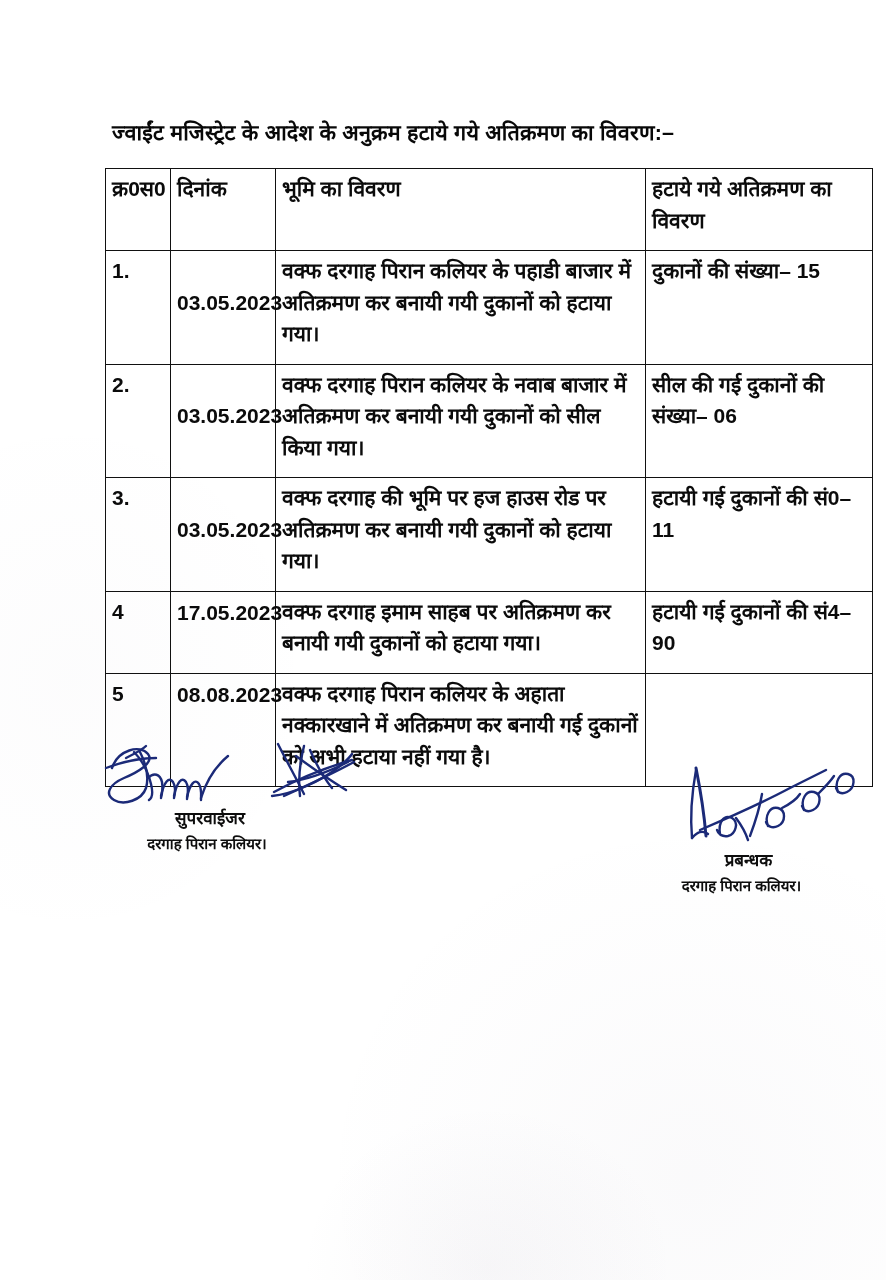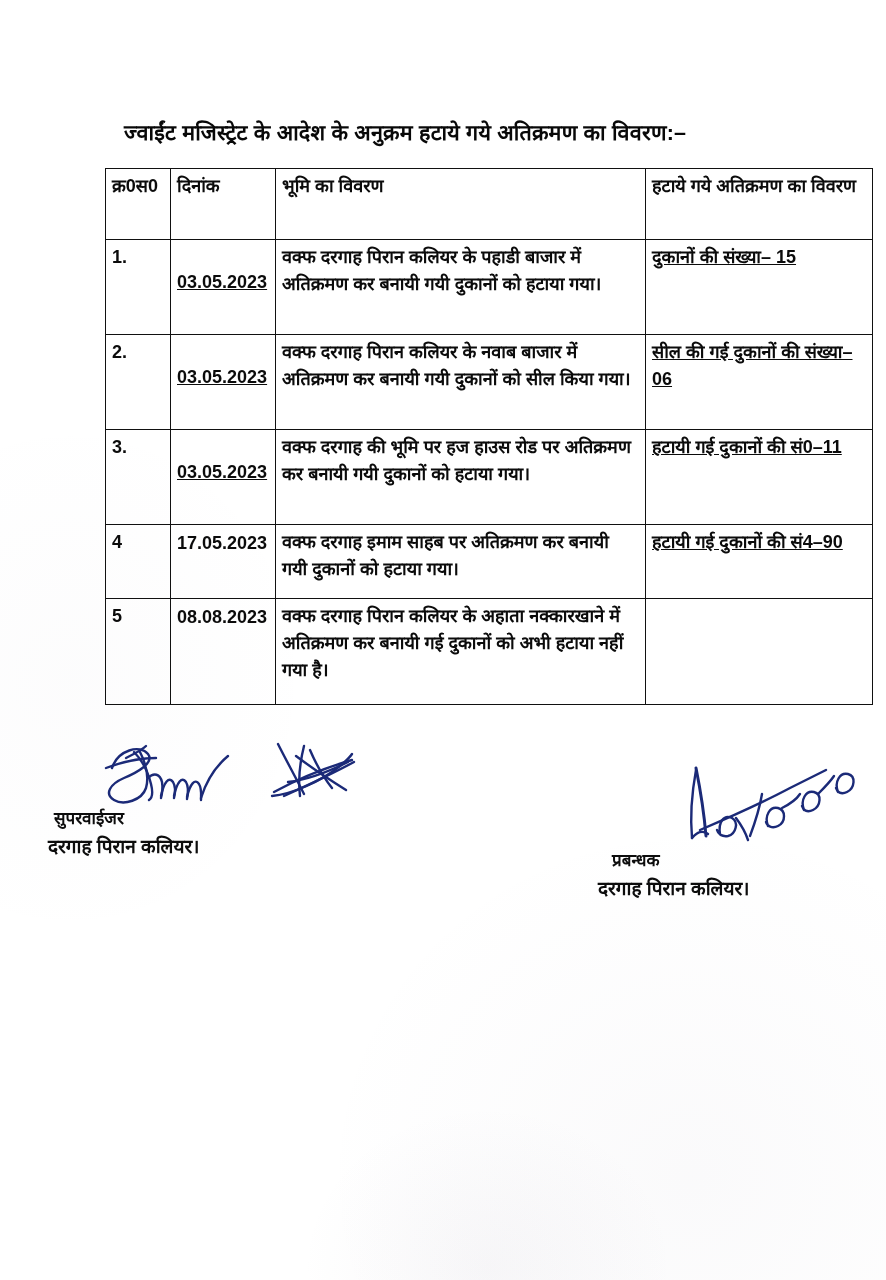--- a/index.html
+++ b/index.html
@@ -25,21 +25,21 @@
     inset: 0;
     background:
       radial-gradient(ellipse 60% 40% at 78% 92%, rgba(120,110,140,0.035), rgba(255,255,255,0) 70%),
       radial-gradient(ellipse 30% 18% at 55% 99%, rgba(120,110,140,0.05), rgba(255,255,255,0) 70%),
       radial-gradient(ellipse 40% 30% at 8% 53%, rgba(120,110,140,0.02), rgba(255,255,255,0) 70%),
       #ffffff;
   }
 
   .doc-title {
     position: absolute;
-    left: 124px;
+    left: 112px;
     top: 117px;
     width: 700px;
     font-size: 21.5px;
     font-weight: 700;
     letter-spacing: 0.2px;
     white-space: nowrap;
     color: #080808;
   }
 
   
@@ -51,21 +51,21 @@
     border-collapse: collapse;
     table-layout: fixed;
     background: transparent;
   }
 
   .report-table td,
   .report-table th {
     border: 1.7px solid #111111;
     vertical-align: top;
     padding: 4px 6px 14px 6px;
-    font-size: 18px;
+    font-size: 21px;
     line-height: 1.5;
     font-weight: 600;
     color: #0b0b0b;
     text-align: left;
   }
 
   col.c-sno  { width: 65px; }
   col.c-date { width: 105px; }
   col.c-land { width: 370px; }
   col.c-rem  { width: 227px; }
@@ -84,50 +84,49 @@
   .cell-date {
     font-weight: 700;
     font-size: 16px;
     white-space: nowrap;
   }
 
   
   .cell-date.mid {
     vertical-align: middle;
     padding-bottom: 14px;
-    text-decoration: underline;
   }
   .cell-date.top {
     vertical-align: top;
     padding-top: 5px;
   }
 
   .cell-land {
     text-align: justify;
     text-align-last: left;
     hyphens: none;
     margin-top: 8px;
   }
 
   .cell-rem {
     text-align: justify;
     text-align-last: left;
-    text-decoration: underline;
   }
   .cell-rem.plain {
     text-align: left;
   }
 
   .row-tall td { height: 76px; }
   .row-mid  td { height: 54px; }
   .row-last td { height: 86px; }
 
   
   .sign-block {
     position: absolute;
+    text-align: center;
   }
   .sign-left  { left: 96px;  top: 738px; width: 270px; }
   .sign-right { left: 600px; top: 760px; width: 285px; }
 
   .sign-art {
     position: relative;
     height: 72px;
   }
   .sign-right .sign-art { height: 92px; }
 
@@ -138,21 +137,21 @@
     overflow: visible;
   }
 
   .sign-role {
     font-size: 17px;
     font-weight: 600;
     line-height: 1.3;
     margin-top: -2px;
   }
   .sign-org {
-    font-size: 19px;
+    font-size: 15px;
     font-weight: 600;
     line-height: 1.35;
     margin-top: 4px;
   }
 
   .sign-left .sign-role  { margin-left: -42px; }
   .sign-left .sign-org   { margin-left: -48px; }
   .sign-right .sign-role { margin-left: 12px; }
   .sign-right .sign-org  { margin-left: -2px; }
 </style>

